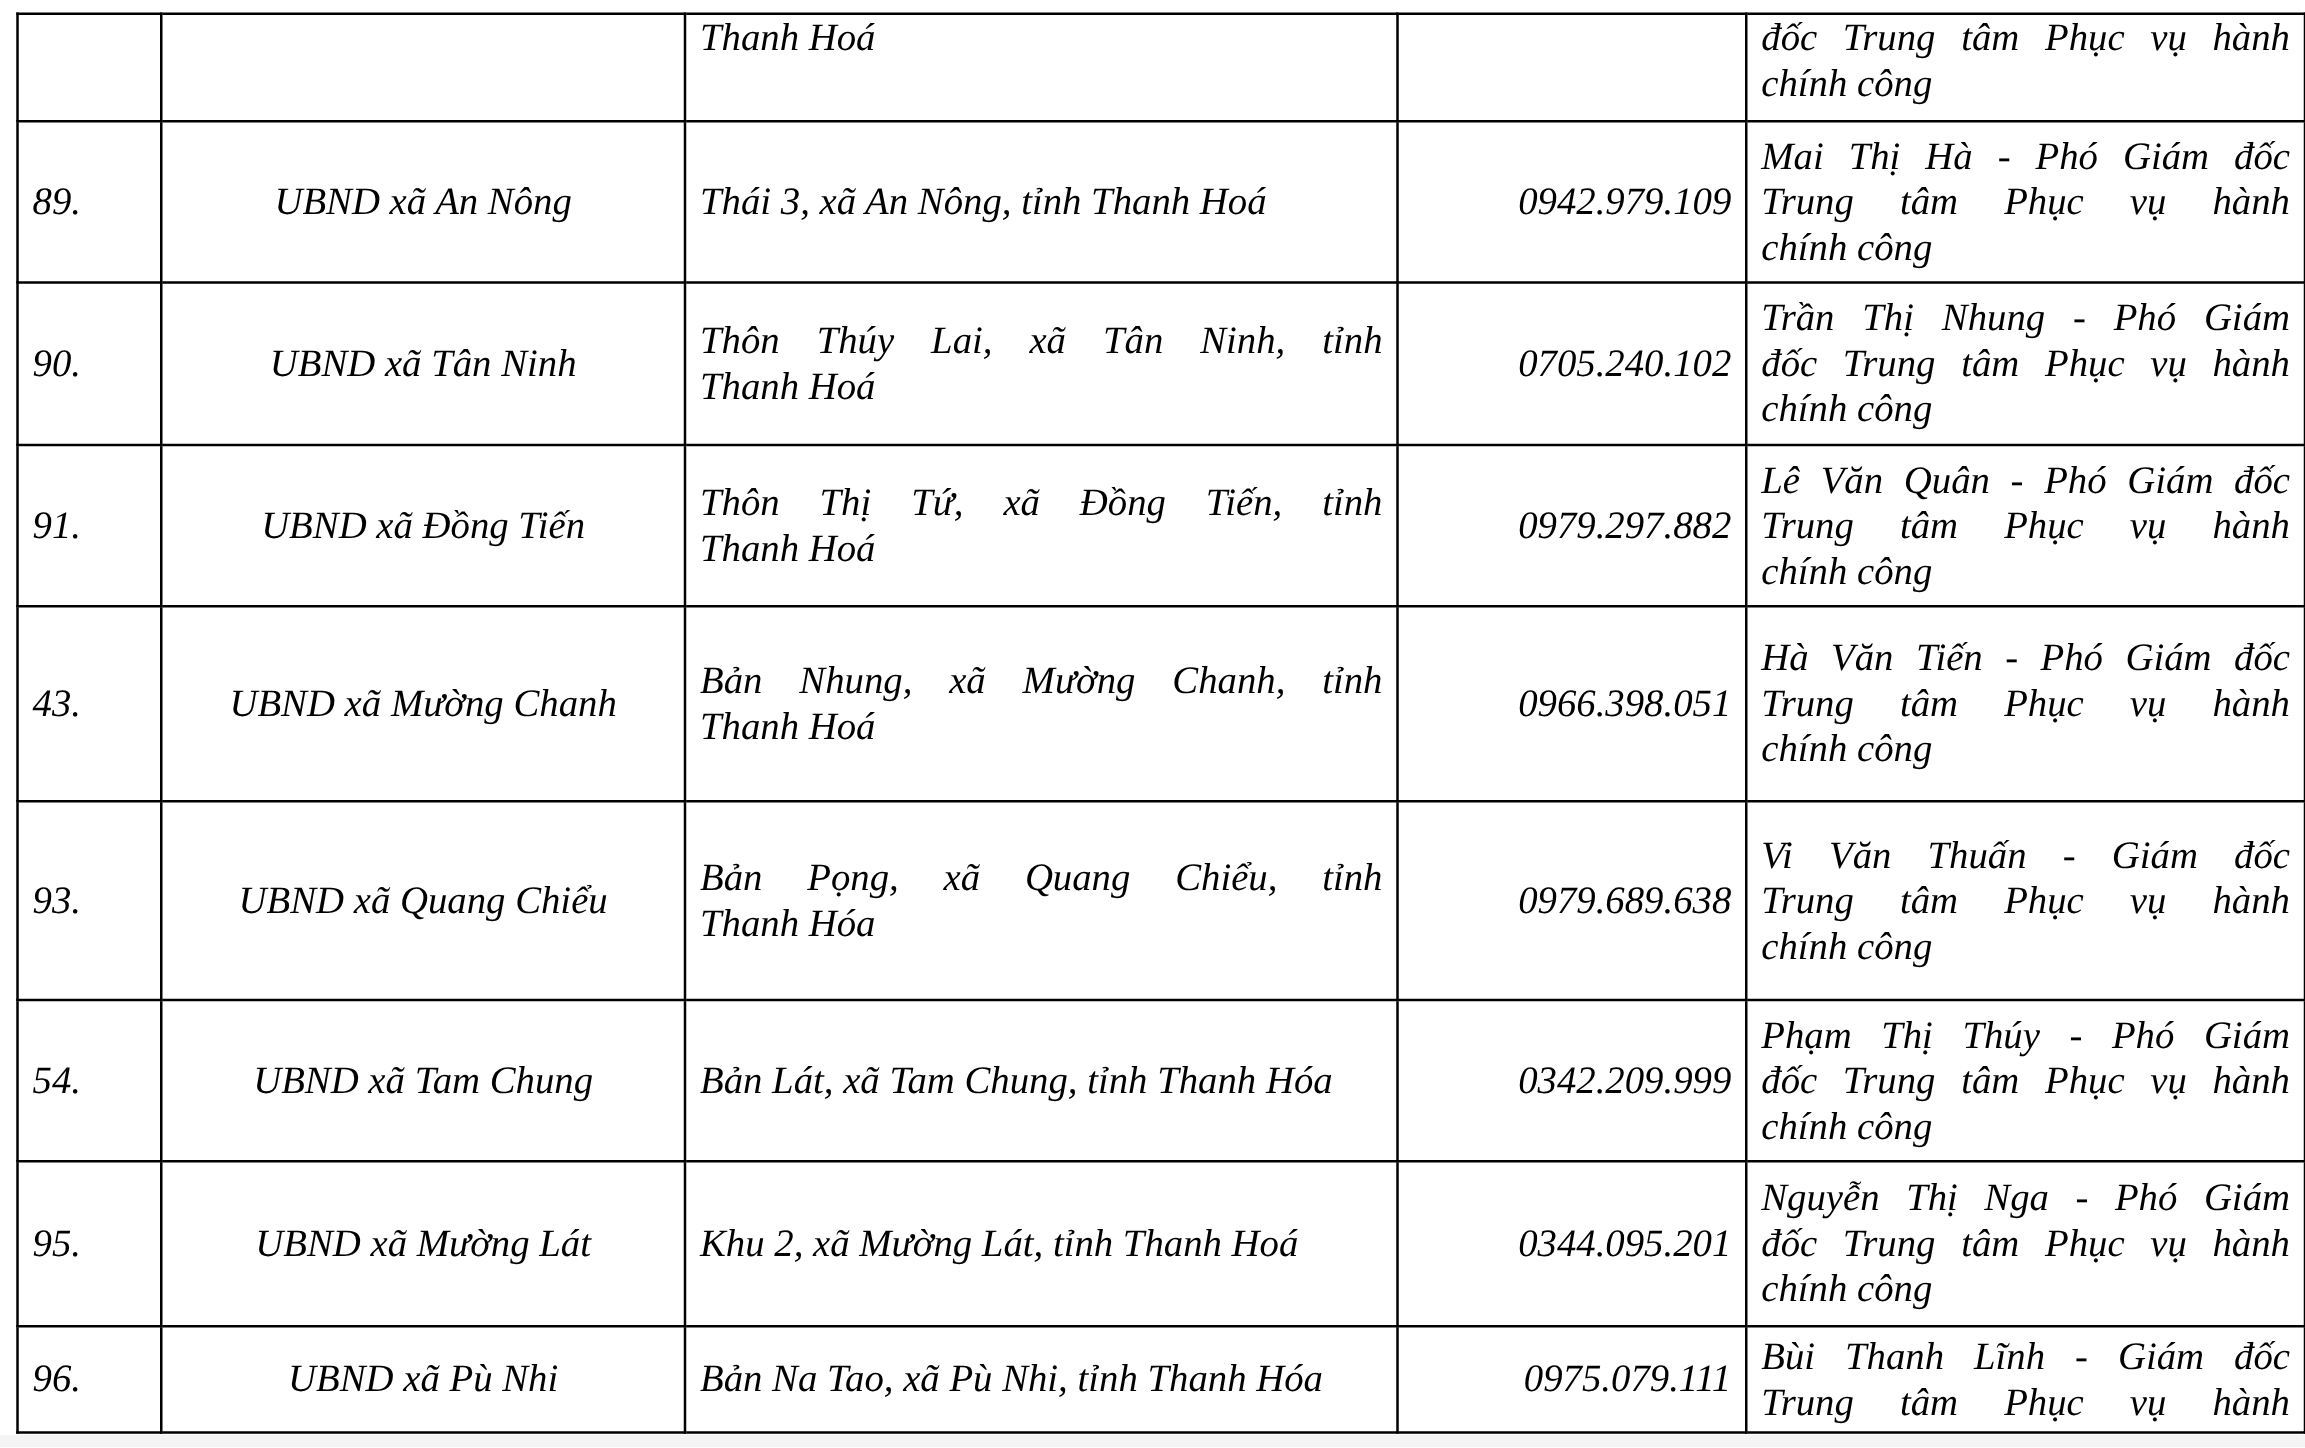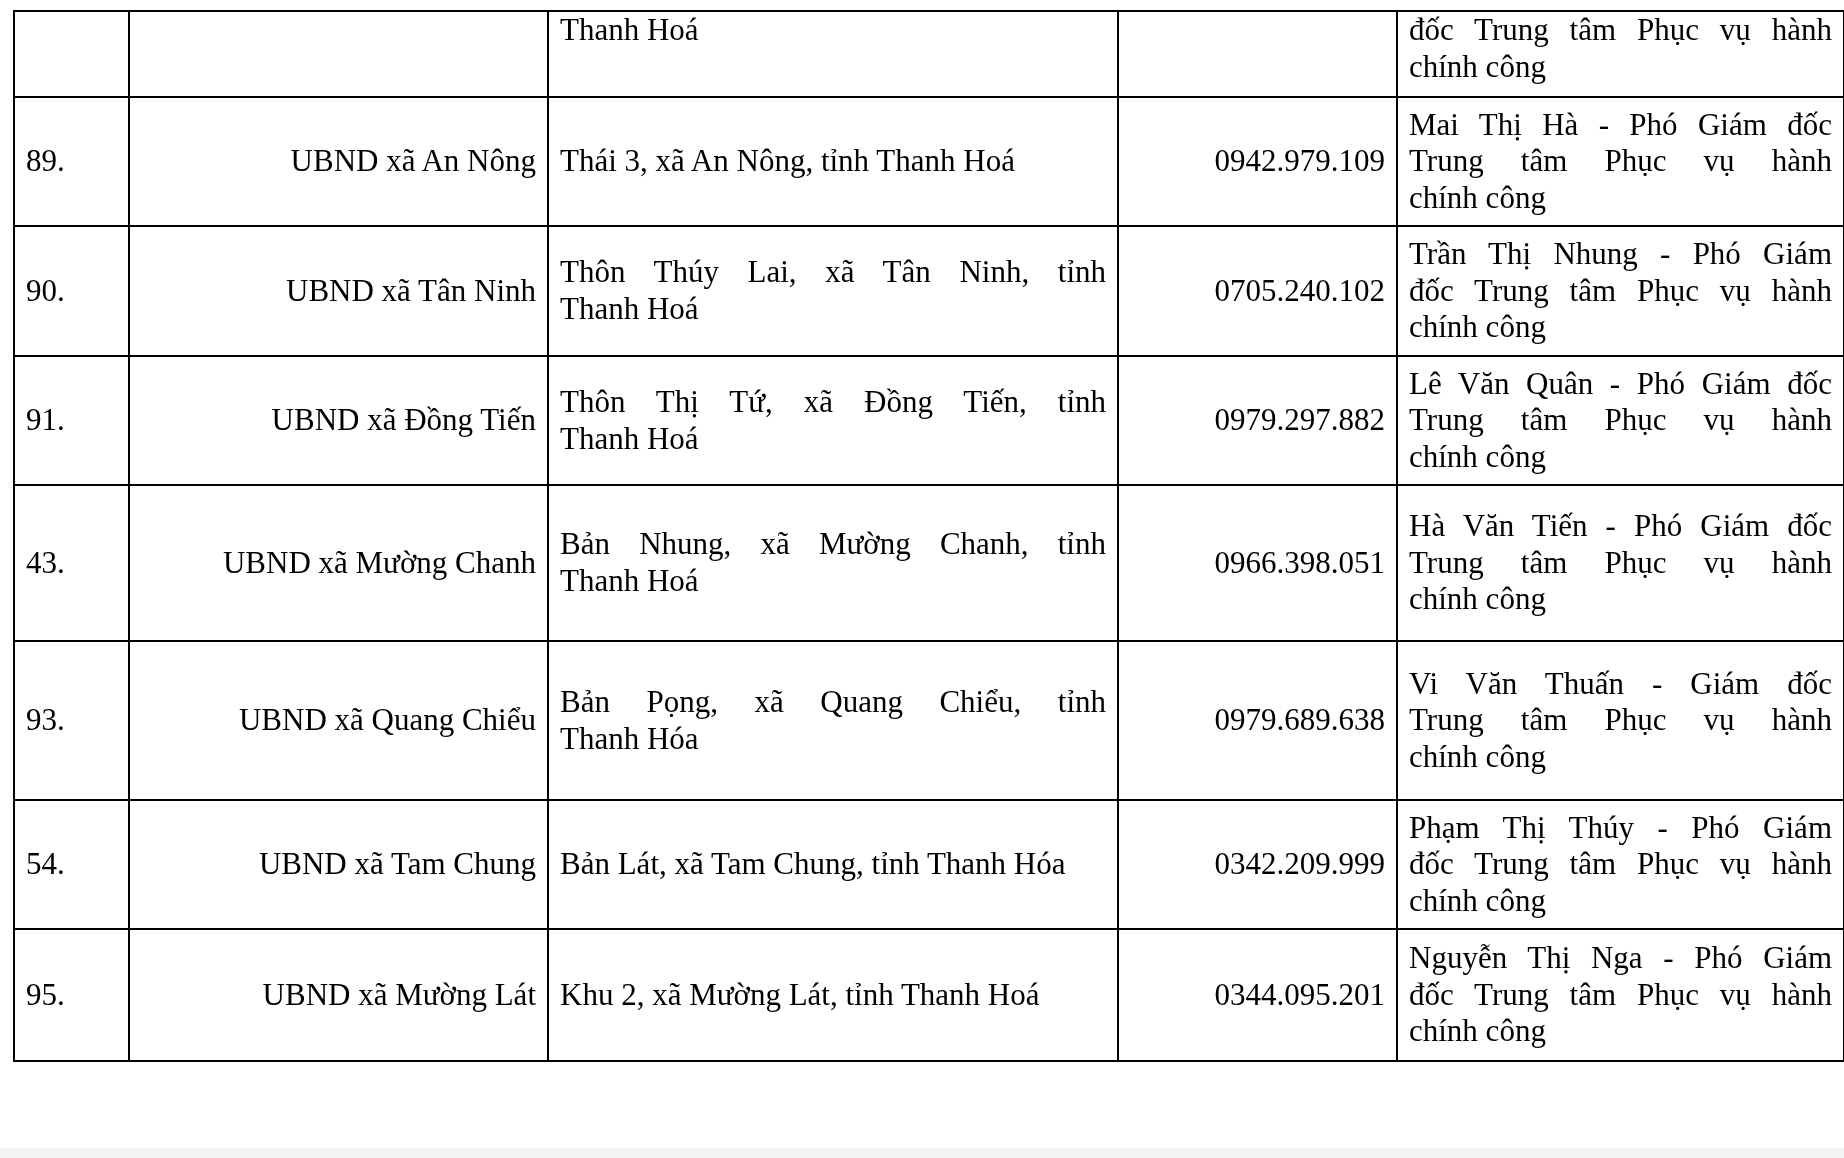--- a/index.html
+++ b/index.html
@@ -31,29 +31,30 @@
     table-layout: fixed;
     width: 1830px;
   }
   table.doc-table td {
     border: 2.5px solid #000000;
     font-size: 31px;
     line-height: 36.6px;
     padding: 0 11px;
     vertical-align: middle;
     overflow: hidden;
+    font-style: italic;
   }
   col.c-no { width: 115px; }
   col.c-name { width: 419px; }
   col.c-addr { width: 570px; }
   col.c-phone { width: 279px; }
   col.c-off { width: 447px; }
 
   td.no { text-align: left; padding-right: 10px; }
-  td.name { text-align: right; }
+  td.name { text-align: center; }
   td.addr { text-align: justify; text-align-last: left; }
   td.phone { text-align: right; }
   td.off {
     text-align: justify;
     text-align-last: left;
     vertical-align: top;
     padding-top: 1px;
   }
   td.off .line, td.addr .line {
     display: block;
@@ -191,16 +192,28 @@
         <span class="line single">Khu 2, xã Mường Lát, tỉnh Thanh Hoá</span>
       </td>
       <td class="phone">0344.095.201</td>
       <td class="off">
         <span class="line">Nguyễn Thị Nga - Phó Giám</span>
         <span class="line">đốc Trung tâm Phục vụ hành</span>
         <span class="line last">chính công</span>
       </td>
     </tr>
 
+    <tr style="height:85px">
+      <td class="no">96.</td>
+      <td class="name">UBND xã Pù Nhi</td>
+      <td class="addr">
+        <span class="line single">Bản Na Tao, xã Pù Nhi, tỉnh Thanh Hóa</span>
+      </td>
+      <td class="phone">0975.079.111</td>
+      <td class="off">
+        <span class="line">Bùi Thanh Lĩnh - Giám đốc</span>
+        <span class="line">Trung tâm Phục vụ hành</span>
+      </td>
+    </tr>
   </tbody>
 </table>
 
 <div class="bottom-shade"></div>
 
 </body></html>

